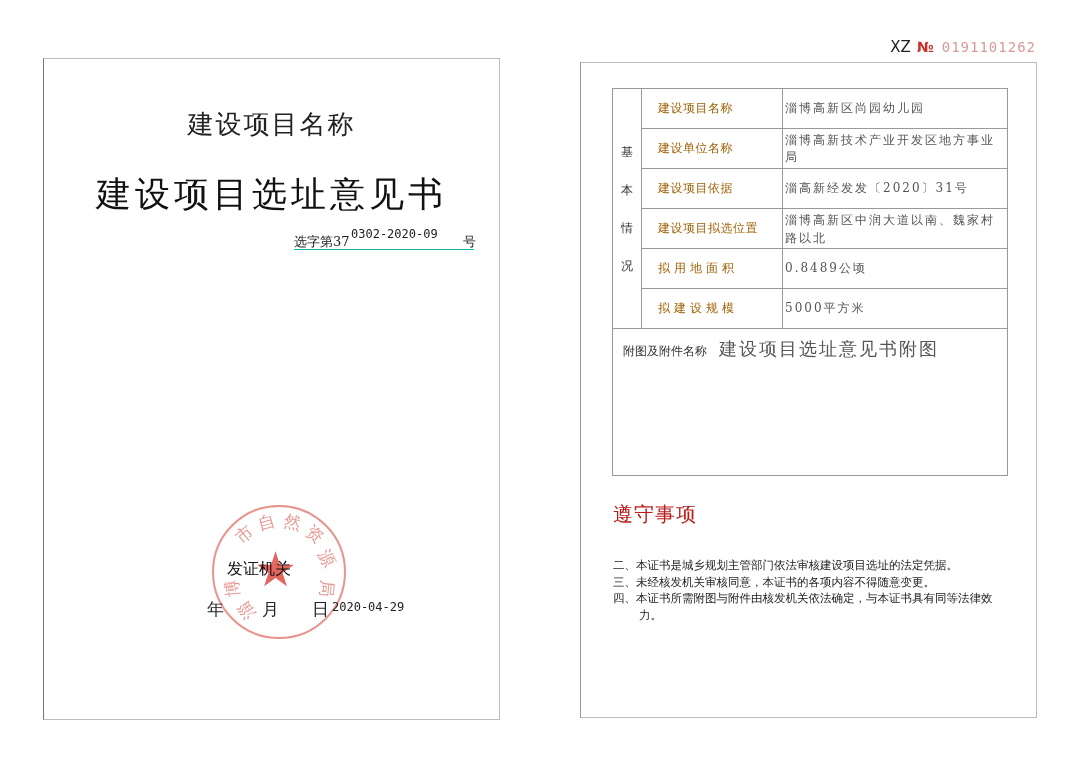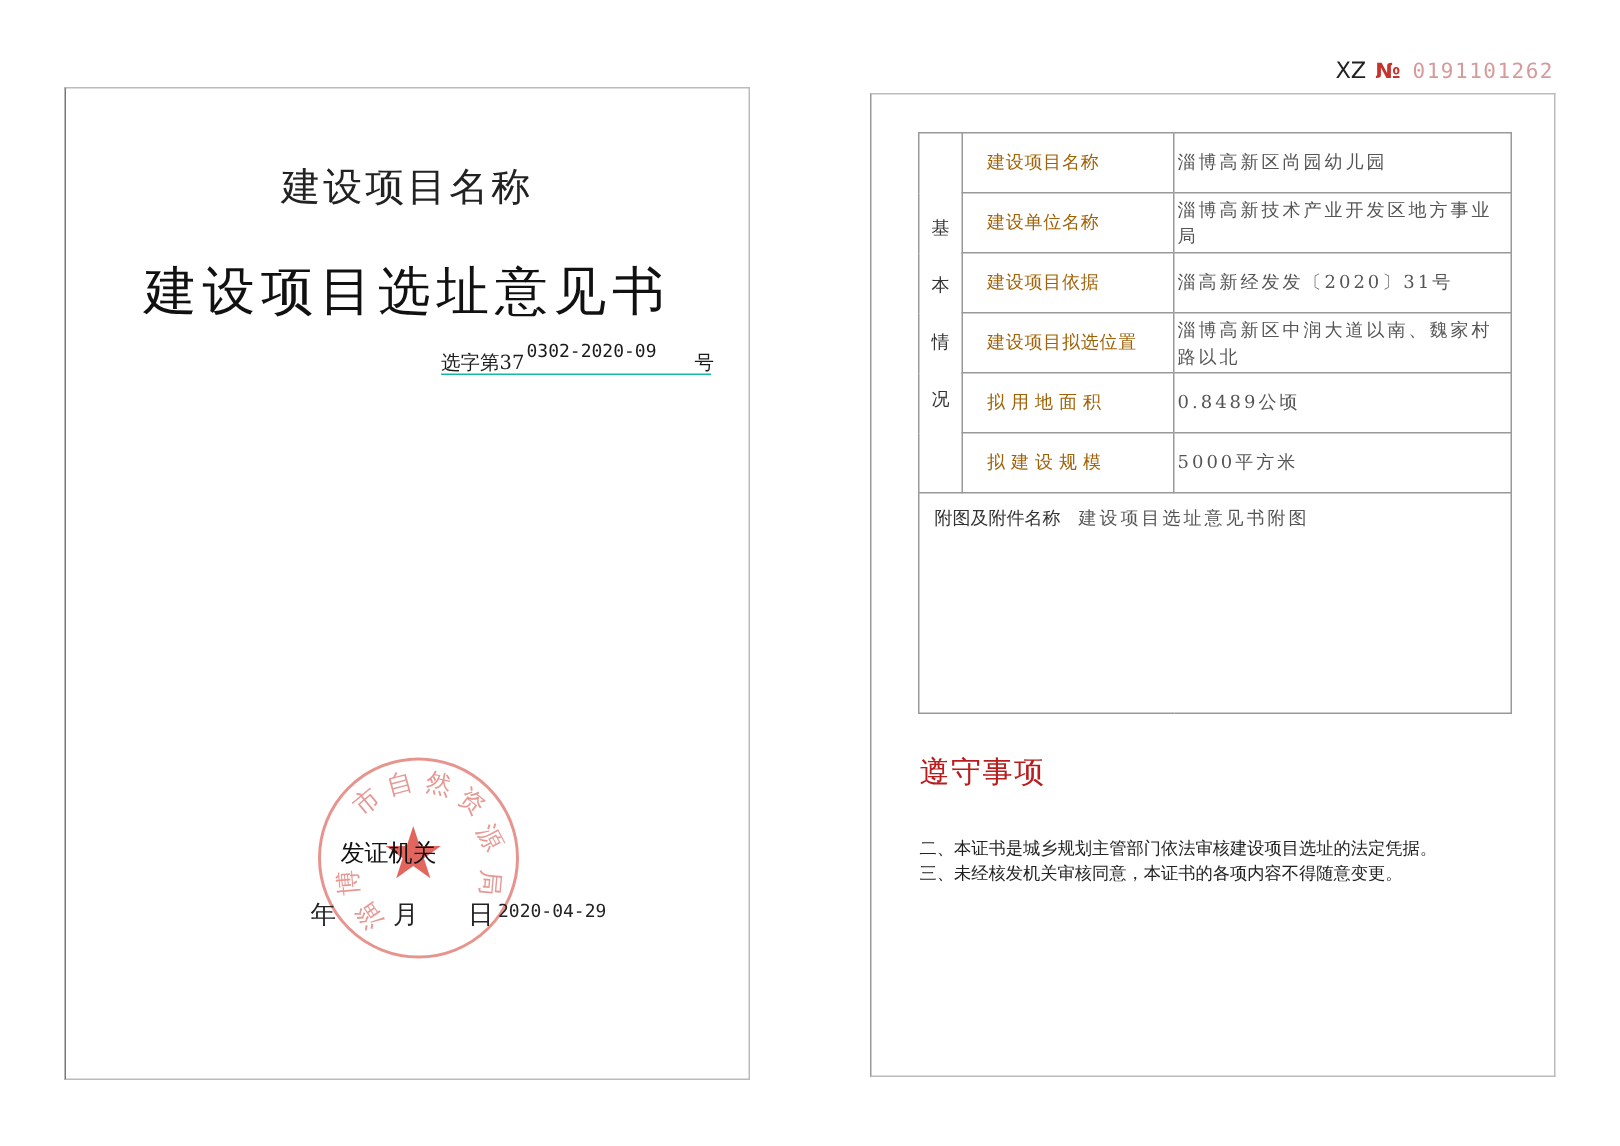--- a/index.html
+++ b/index.html
@@ -29,21 +29,21 @@
   .xz .no{color:#c8322c;font-weight:bold;margin-left:6px;}
   .xz .n{color:#d79a9a;font-family:"DejaVu Sans Mono","Liberation Mono",monospace;letter-spacing:1px;margin-left:8px;}
   table.info{position:absolute;left:31px;top:25px;width:396px;border-collapse:collapse;font-size:12px;}
   table.info td{border:1px solid #999;padding:0;vertical-align:middle;}
   td.side{width:28px;text-align:center;font-size:12px;color:#333;line-height:38px;}
   td.lbl{width:124px;padding-left:16px !important;color:#a16207;letter-spacing:.5px;font-family:Liberation Serif, serif;}
   td.val{padding-left:2px !important;color:#555;font-family:"DejaVu Serif","Liberation Serif",serif;letter-spacing:2px;font-size:12px;}
   tr.r td{height:39px;}
   td.attach{height:130px;vertical-align:top !important;padding:8px 10px !important;}
   td.attach .al{color:#333;font-size:12px;}
-  td.attach .av{color:#555;font-family:Liberation Sans, sans-serif;letter-spacing:2px;margin-left:12px;font-size:12px;}
+  td.attach .av{color:#555;font-family:Liberation Sans, sans-serif;letter-spacing:2px;margin-left:12px;font-size:18px;}
   .rules-title{left:32px;top:438px;font-size:20px;color:#b91c1c;letter-spacing:1px;}
   .rules{left:32px;top:494px;width:400px;white-space:normal;font-size:11.5px;line-height:16.5px;color:#222;}
   .rules div{padding-left:26px;text-indent:-26px;}
 </style>
 </head>
 <body>
 
 <div class="page" id="left-page">
   <div class="abs country">建设项目名称</div>
   <div class="abs doctitle">建设项目选址意见书</div>
@@ -115,14 +115,15 @@
         <span class="al">附图及附件名称</span><span class="av">建设项目选址意见书附图</span>
       </td>
     </tr>
   </tbody>
     </table>
 
   <div class="abs rules-title">遵守事项</div>
   <div class="abs rules">
     <div>二、本证书是城乡规划主管部门依法审核建设项目选址的法定凭据。</div>
     <div>三、未经核发机关审核同意，本证书的各项内容不得随意变更。</div>
+    <div>四、本证书所需附图与附件由核发机关依法确定，与本证书具有同等法律效力。</div>
   </div>
 </div>
 
 </body></html>

